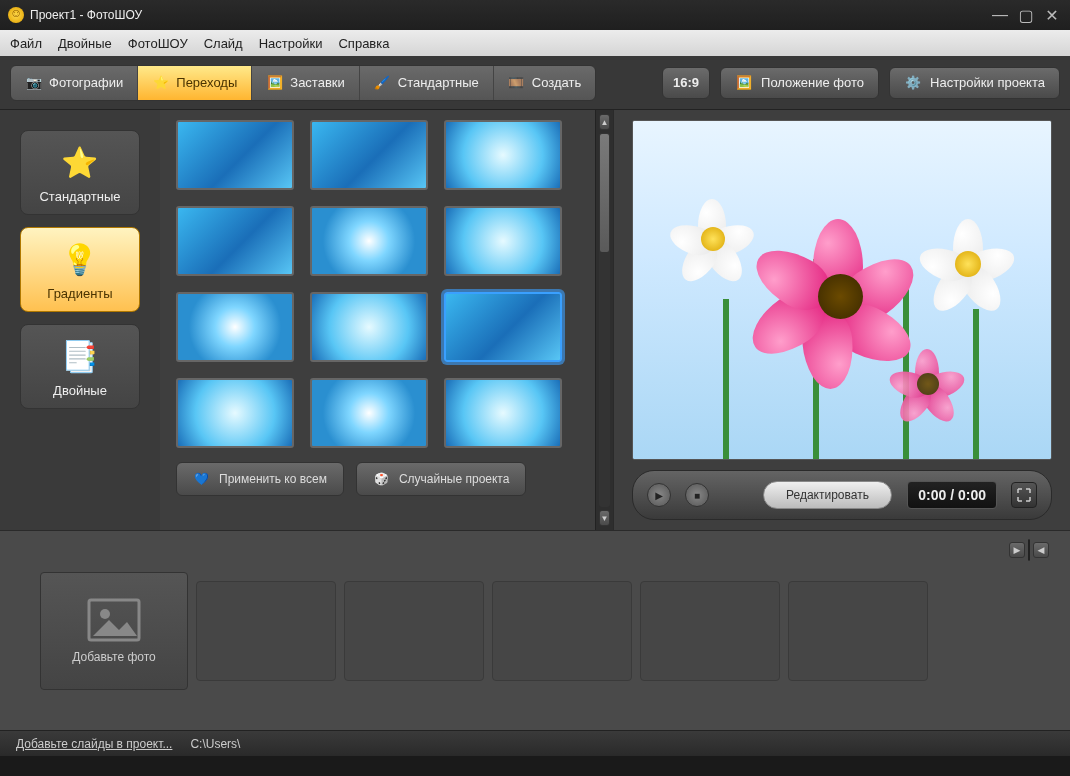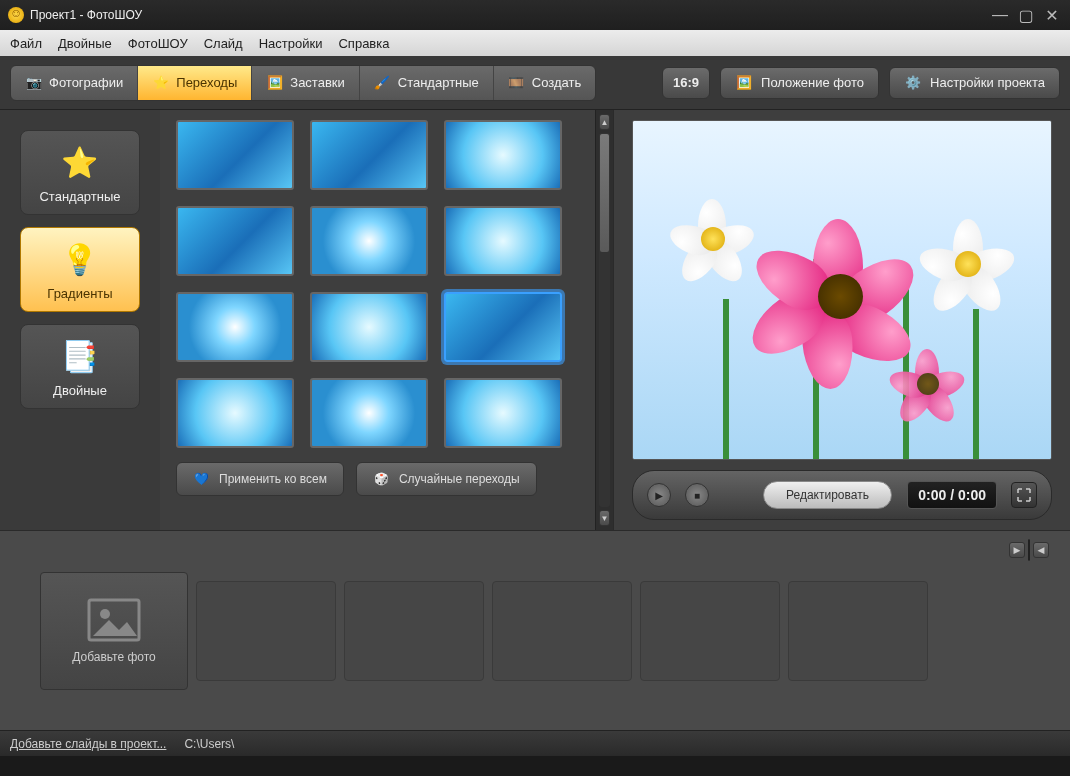--- a/index.html
+++ b/index.html
@@ -61,21 +61,21 @@
 .fs-btn { width: 26px; height: 26px; background: linear-gradient(#555,#333); border: 1px solid #222; border-radius: 4px; display:flex; align-items:center; justify-content:center; cursor:pointer; }
 
 .timeline { height: 200px; background: #4a4a4a; border-top: 1px solid #2a2a2a; display: flex; flex-direction: row; }
 .film-strip { height: 14px; background: repeating-linear-gradient(90deg,#222 0 8px,#555 8px 16px); }
 .slides-row { flex: 1; display: flex; align-items: center; padding: 10px 40px; gap: 8px; }
 .slide-slot { width: 148px; height: 118px; background: linear-gradient(#555,#444); border: 1px solid #333; border-radius: 4px; display: flex; flex-direction: column; align-items: center; justify-content: center; gap: 8px; color: #ccc; font-size: 12px; }
 .slide-slot.empty { width: 140px; height: 100px; background: #464646; border: 1px solid #3a3a3a; }
 .tl-scroll { height: 22px; background: linear-gradient(#3a3a3a,#2e2e2e); margin: 8px 40px 0; border: 1px solid #222; border-radius: 10px; position: relative; }
 .tl-sb-btn { position: absolute; top: 2px; width: 16px; height: 16px; background: linear-gradient(#6a6a6a,#4a4a4a); border: 1px solid #333; border-radius: 3px; display:flex; align-items:center; justify-content:center; font-size: 9px; color: #ccc; }
 
-.statusbar { height: 26px; background: linear-gradient(#3a3a3a,#2a2a2a); display: flex; align-items: center; padding: 0 10px; gap: 18px; color: #ccc; border-top: 1px solid #222; }
+.statusbar { height: 26px; background: linear-gradient(#3a3a3a,#2a2a2a); display: flex; align-items: center; padding: 0 16px; gap: 18px; color: #ccc; border-top: 1px solid #222; }
 .stat-link { text-decoration: underline; cursor: pointer; }
 
 .ico { width: 18px; height: 18px; display:inline-flex; align-items:center; justify-content:center; }
 
 
 .pink-flower .petal { background: radial-gradient(circle at 30% 30%, #ff9ecb, #e01577); }
 .white-flower .petal { background: radial-gradient(circle at 30% 30%, #fff, #e6e6e6); }
 </style>
 </head>
 <body>
@@ -167,21 +167,21 @@
             <div class="thumb burst"></div>
             <div class="thumb radial"></div>
           </div>
         <div class="thumb-actions">
           <div class="tbtn">
               <span class="ico">💙</span>
               <span>Применить ко всем</span>
             </div>
           <div class="tbtn">
               <span class="ico">🎲</span>
-              <span>Случайные переходы</span>
+              <span>Случайные проекта</span>
             </div>
         </div>
       </div>
       <div class="scrollbar">
         <div class="sbbtn">▲</div>
         <div class="sbtrack">
             <div class="sbthumb"></div>
           </div>
         <div class="sbbtn">▼</div>
       </div>

